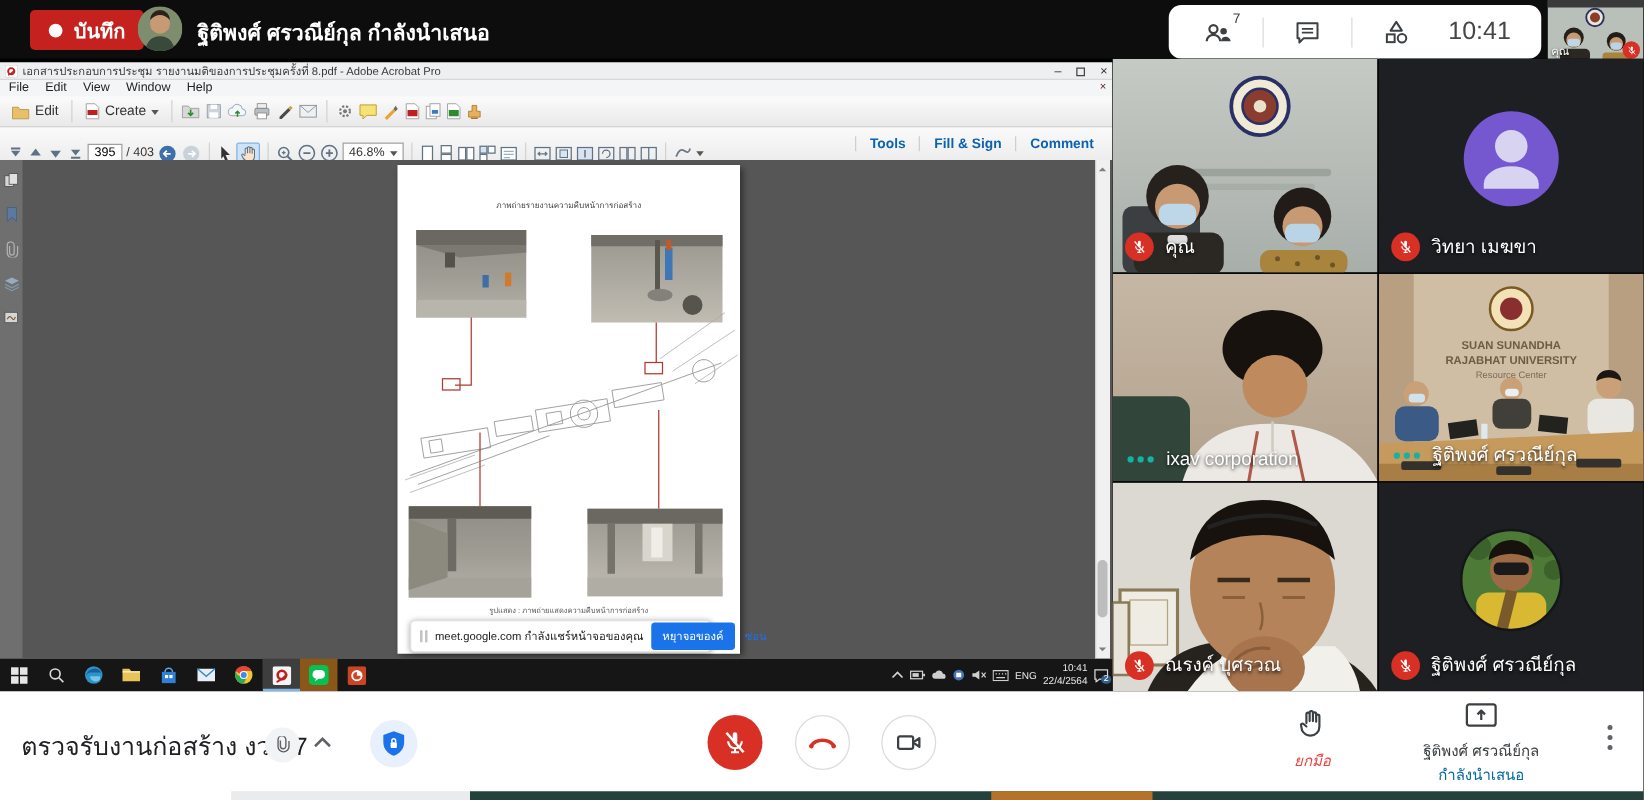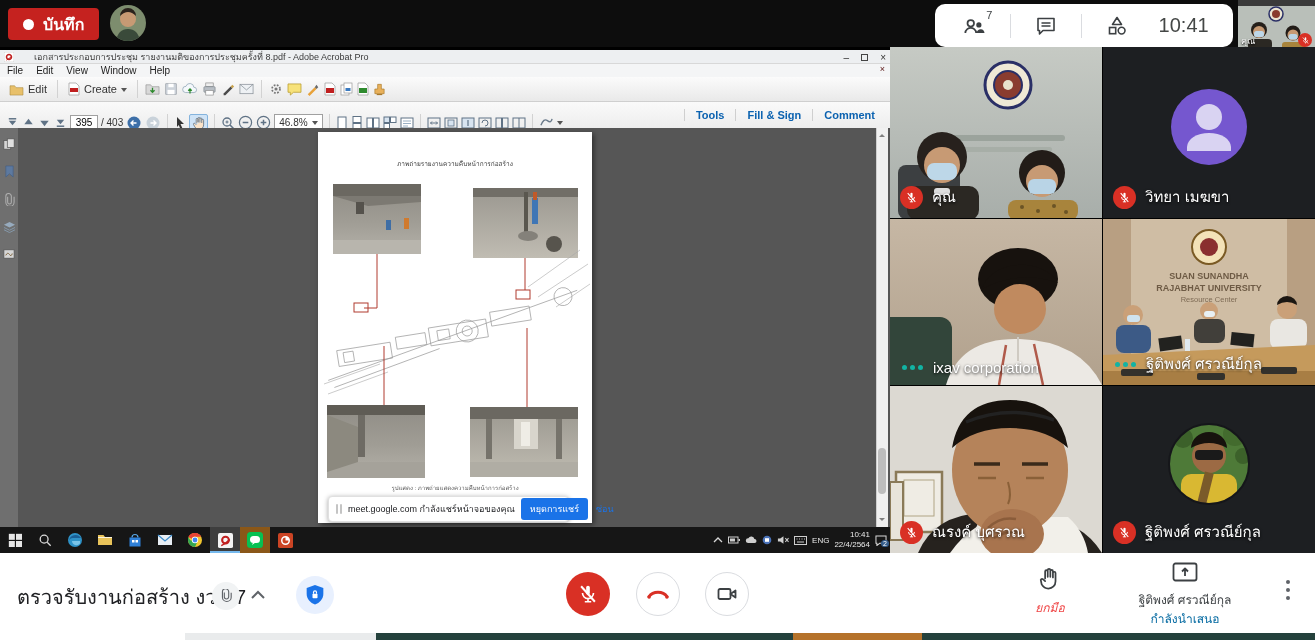--- a/index.html
+++ b/index.html
@@ -2,42 +2,42 @@
 <html><head>
 <meta charset="utf-8">
 <style>
   html,body{margin:0;padding:0;background:#000;}
   #app{position:relative;width:1315px;height:640px;overflow:hidden;background:#000;
        font-family:"Liberation Sans",sans-serif;-webkit-font-smoothing:antialiased;}
   svg text{font-family:"Liberation Sans",sans-serif;}
 
   
   .topbar{position:absolute;left:0;top:0;width:1315px;height:47px;background:#0d0d0d;}
-  .rec-btn{position:absolute;left:8px;top:8px;height:32px;background:#c5221f;border-radius:4px;
+  .rec-btn{position:absolute;left:24px;top:8px;height:32px;background:#c5221f;border-radius:4px;
            display:flex;align-items:center;gap:9px;padding:0 15px;color:#fff;font-size:16px;font-weight:bold;cursor:pointer;}
   .rec-dot{width:11px;height:11px;border-radius:50%;background:#fff;}
   .presenter-avatar{position:absolute;left:110px;top:5px;width:36px;height:36px;border-radius:50%;overflow:hidden;}
   .presenter-banner{position:absolute;left:158px;top:12px;color:#fff;font-size:17px;font-weight:bold;white-space:nowrap;}
   .status-pill{position:absolute;left:935px;top:4px;width:298px;height:43px;background:#fff;border-radius:10px;
                display:flex;align-items:center;justify-content:space-evenly;padding:0 4px;box-sizing:border-box;}
   .pill-item{position:relative;width:42px;height:40px;display:flex;align-items:center;justify-content:center;cursor:pointer;}
   .pill-count{position:absolute;top:3px;right:3px;font-size:11px;color:#3c4043;}
   .pill-sep{width:1px;height:24px;background:#dadce0;}
   .pill-clock{font-size:20px;color:#444746;padding:0 6px;}
   .self-thumb{position:absolute;left:1238px;top:0;width:77px;height:50px;background:#222;overflow:hidden;cursor:pointer;}
   .thumb-label{position:absolute;left:3px;bottom:2px;color:#fff;font-size:9px;text-shadow:0 1px 2px #000;}
   .thumb-mic{position:absolute;right:3px;bottom:3px;width:14px;height:14px;border-radius:50%;background:#d93025;
              display:flex;align-items:center;justify-content:center;}
 
   
   .shared{position:absolute;left:0;top:47px;width:890px;height:506px;background:#000;}
   .acrobat{position:absolute;left:0;top:3px;width:890px;height:477px;background:#ececec;}
   .ac-titlebar{position:absolute;left:0;top:0;width:890px;height:14px;background:#edeff1;border-bottom:1px solid #d8d8d8;
                display:flex;align-items:center;padding-left:4px;box-sizing:border-box;font-size:9px;color:#3a3a3a;}
-  .ac-title{margin-left:20px;white-space:nowrap;}
+  .ac-title{margin-left:4px;white-space:nowrap;}
   .ac-winbtns{position:absolute;right:4px;top:1px;display:flex;gap:12px;align-items:center;height:12px;font-size:10px;color:#333;}
   .restore-box{width:7px;height:7px;border:1px solid #444;box-sizing:border-box;}
   .ac-menubar{position:absolute;left:0;top:14px;width:890px;height:13px;background:#f4f5f6;display:flex;gap:13px;
               align-items:center;padding-left:7px;box-sizing:border-box;font-size:10px;color:#222;}
   .ac-menubar span{cursor:pointer;}
   .ac-doc-close{position:absolute;right:5px;top:14px;font-size:9px;color:#5a1414;cursor:pointer;}
   .ac-toolbar1{position:absolute;left:0;top:27px;width:890px;height:25px;background:linear-gradient(#fbfbfb,#e9e9e9);
                border-bottom:1px solid #cfcfcf;display:flex;align-items:center;gap:4px;padding:0 6px;box-sizing:border-box;
                font-size:11px;color:#333;}
   .ac-toolbar2{position:absolute;left:0;top:52px;width:890px;height:42px;background:linear-gradient(#fafafa,#e6e6e6);
@@ -142,20 +142,21 @@
       <span>บันทึก</span>
     </div>
     <div class="presenter-avatar">
       <svg width="36" height="36" viewBox="0 0 36 36">
         <rect width="36" height="36" fill="#7d8d6e"></rect>
         <circle cx="18" cy="14" r="8" fill="#c79a74"></circle>
         <path d="M10 11 a8 8 0 0 1 16 0 q-4 -4 -8 -4 t-8 4 Z" fill="#2a221c"></path>
         <path d="M6 36 q2 -12 12 -12 t12 12 Z" fill="#3a4a3a"></path>
       </svg>
     </div>
+    <div class="presenter-banner">ฐิติพงศ์ ศรวณีย์กุล กำลังนำเสนอ</div>
 
     <div class="status-pill">
       <div class="pill-item">
         <svg width="26" height="26" viewBox="0 0 24 24">
           <circle cx="9" cy="9.5" r="3" fill="none" stroke="#3c4043" stroke-width="1.6"></circle>
           <path d="M4 18.5 c0 -3.2 3 -4.8 5 -4.8 s5 1.6 5 4.8" fill="none" stroke="#3c4043" stroke-width="1.6"></path>
           <circle cx="16.5" cy="11" r="2.4" fill="#3c4043"></circle>
           <path d="M14.5 18.5 c.3 -2.6 2 -3.6 4 -3.4 1.6 .2 3 1.4 3.2 3.4 Z" fill="#3c4043"></path>
         </svg>
         <span class="pill-count">7</span>
@@ -611,21 +612,21 @@
             <text x="137" y="358" font-size="6" fill="#555" text-anchor="middle">รูปแสดง : ภาพถ่ายแสดงความคืบหน้าการก่อสร้าง</text>
           </svg>
 
           
           <div class="share-toast">
             <span class="drag-dots">
                 <i></i>
                 <i></i>
               </span>
             <span class="toast-msg">meet.google.com กำลังแชร์หน้าจอของคุณ</span>
-            <span class="toast-btn">หยุดการแชร์</span>
+            <span class="toast-btn">หยุาจอของค์</span>
             <span class="toast-hide">ซ่อน</span>
           </div>
         </div>
 
         <div class="ac-scrollbar">
           <span class="sb-arrow sb-up"></span>
           <span class="sb-thumb"></span>
           <span class="sb-arrow sb-down"></span>
         </div>
       </div>

